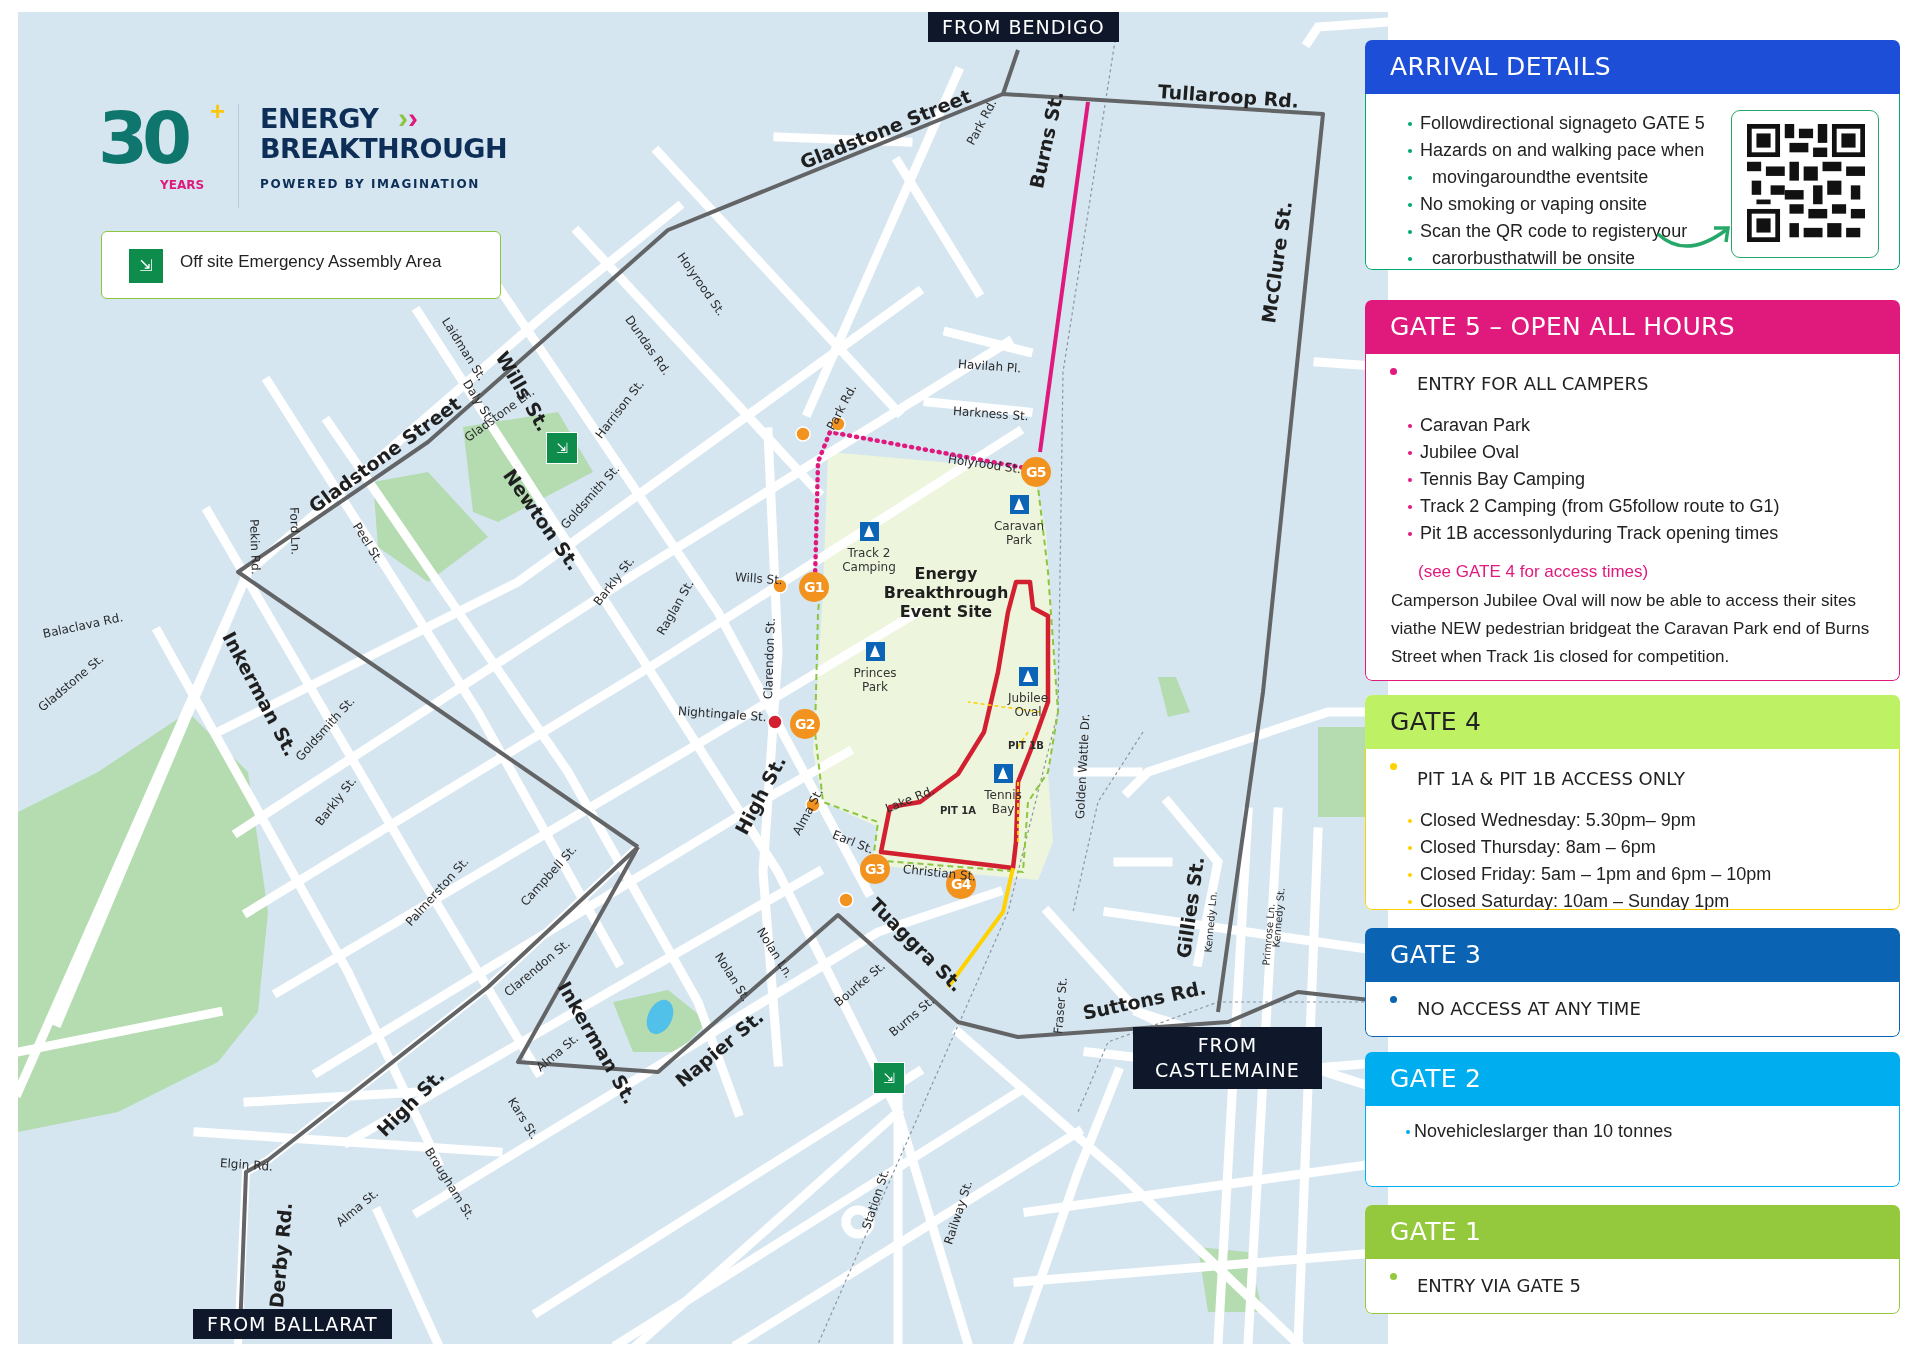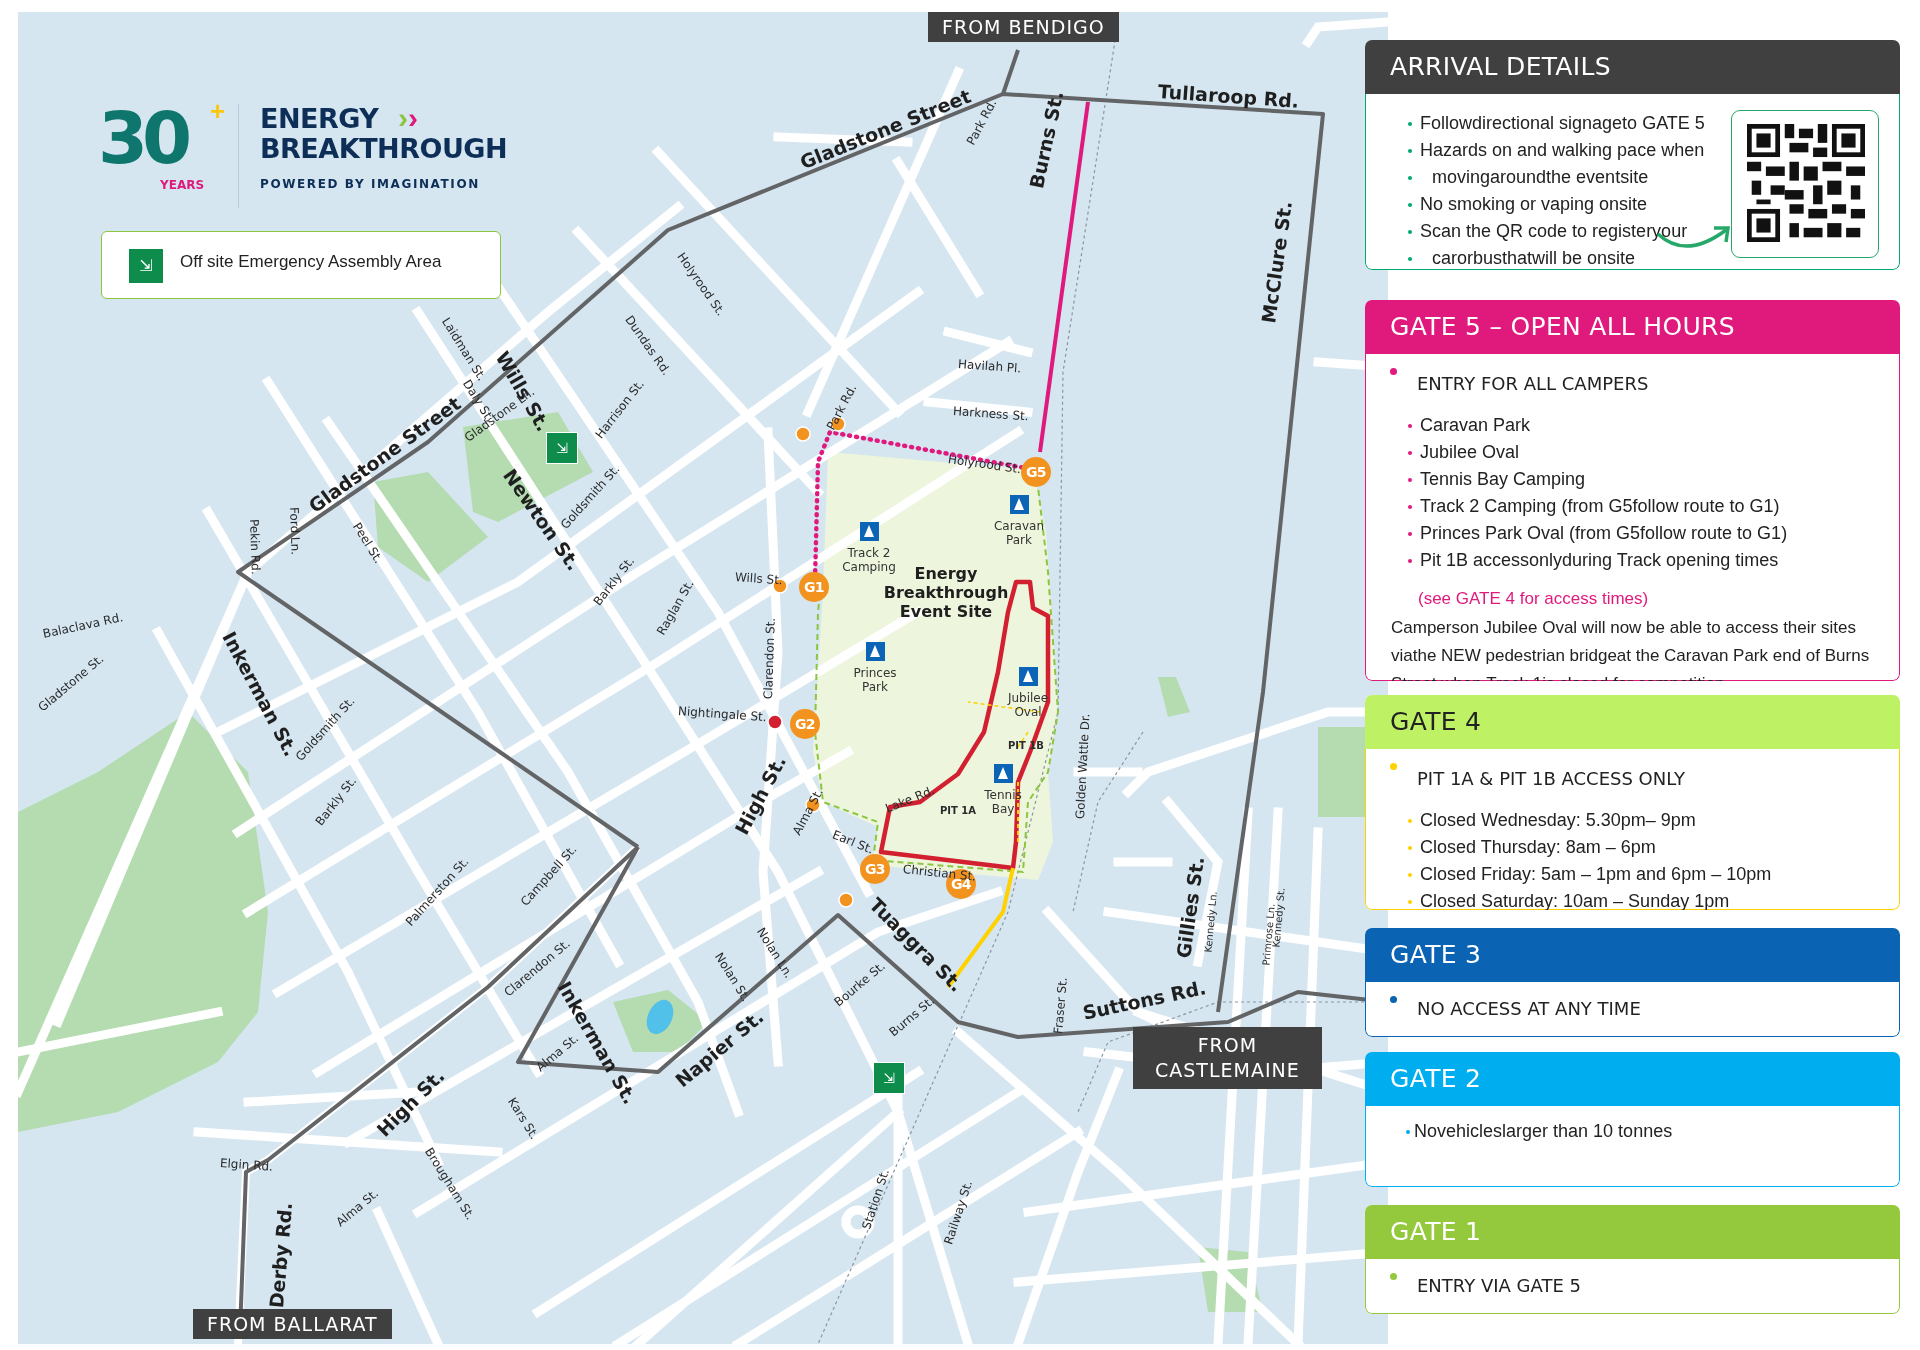--- a/index.html
+++ b/index.html
@@ -3,21 +3,21 @@
 <meta charset="utf-8">
 <style>
   html,body{margin:0;padding:0;}
   body{width:1920px;height:1350px;background:#ffffff;position:relative;overflow:hidden;font-family:"Liberation Sans",sans-serif;}
   .map{position:absolute;left:18px;top:12px;width:1370px;height:1332px;background:#d5e6f1;overflow:hidden;}
   .map svg.base{position:absolute;left:0;top:0;}
   .lbl{position:absolute;font-family:"DejaVu Sans",sans-serif;color:#2b2b2b;white-space:nowrap;transform-origin:left center;}
   .lbl.small{font-size:12px;}
   .lbl.tiny{font-size:10px;}
   .lbl.major{font-size:19px;font-weight:bold;color:#1f1f1f;}
-  .from{position:absolute;background:#404040;color:#fff;font-family:"DejaVu Sans",sans-serif;font-size:19px;letter-spacing:1px;text-align:center;line-height:24px;padding:3px 14px;}
+  .from{position:absolute;background:#0f172a;color:#fff;font-family:"DejaVu Sans",sans-serif;font-size:19px;letter-spacing:1px;text-align:center;line-height:24px;padding:3px 14px;}
   .from.two{line-height:25px;padding:6px 22px;}
   .gate-pin{position:absolute;width:30px;height:30px;border-radius:50%;background:#f3931f;color:#fff;font-family:"DejaVu Sans",sans-serif;font-weight:bold;font-size:14px;text-align:center;line-height:30px;letter-spacing:-0.5px;}
   .camp{position:absolute;text-align:center;font-family:"DejaVu Sans",sans-serif;font-size:12px;color:#333;line-height:14px;}
   .camp .ico{display:inline-block;width:19px;height:19px;background:#0b64b5;position:relative;margin-bottom:2px;}
   .camp .ico:after{content:"";position:absolute;left:4px;top:3px;border-left:5.5px solid transparent;border-right:5.5px solid transparent;border-bottom:12px solid #fff;}
   .site-title{position:absolute;font-family:"DejaVu Sans",sans-serif;font-weight:bold;font-size:16px;color:#1f1f1f;text-align:center;line-height:19px;}
   .assembly{position:absolute;width:30px;height:30px;background:#0d8c4c;border:1px solid #fff;color:#fff;font-size:14px;text-align:center;line-height:30px;}
   .logo{position:absolute;left:80px;top:86px;width:420px;height:110px;}
   .logo .num{position:absolute;left:0;top:0;font-family:"DejaVu Sans",sans-serif;font-weight:bold;font-size:72px;line-height:80px;letter-spacing:-6px;}
   .logo .num .t{color:#0f766e;}
@@ -285,21 +285,21 @@
   <span class="lbl small" style="left:848px;top:1210px;transform:rotate(-72deg);">Station St.</span>
   <span class="lbl small" style="left:930px;top:1225px;transform:rotate(-72deg);">Railway St.</span>
   <span class="lbl small" style="left:1040px;top:1015px;transform:rotate(-85deg);">Fraser St.</span>
   <span class="lbl small" style="left:1062px;top:800px;transform:rotate(-87deg);">Golden Wattle Dr.</span>
   <span class="lbl tiny" style="left:1190px;top:935px;transform:rotate(-85deg);">Kennedy Ln.</span>
   <span class="lbl tiny" style="left:1258px;top:930px;transform:rotate(-85deg);">Kennedy St.</span>
   <span class="lbl tiny" style="left:1248px;top:948px;transform:rotate(-85deg);">Primrose Ln.</span>
 </div>
 
 <div class="panel" style="top:40px;">
-  <div class="hd" style="background:#404040;">ARRIVAL DETAILS</div>
+  <div class="hd" style="background:#1d4ed8;">ARRIVAL DETAILS</div>
   <div class="bd" style="border-color:#00a96b;height:175px;--c:#00a96b;">
     <ul style="padding-top:16px;">
       <li class="sub">Followdirectional signageto  GATE 5</li>
       <li class="sub">Hazards on and walking pace  when</li>
       <li class="sub" style="padding-left:24px;">movingaroundthe eventsite</li>
       <li class="sub">No smoking or vaping onsite</li>
       <li class="sub">Scan the QR code  to registeryour</li>
       <li class="sub" style="padding-left:24px;">carorbusthatwill be onsite</li>
     </ul>
     <svg class="arrow" width="80" height="40">
@@ -353,21 +353,20 @@
 
 <div class="panel" style="top:300px;">
   <div class="hd" style="background:#e0197d;">GATE 5 – OPEN ALL HOURS</div>
   <div class="bd" style="border-color:#e0197d;height:326px;--c:#e0197d;">
     <div class="main-item" style="padding-top:14px;line-height:32px;">ENTRY FOR ALL CAMPERS</div>
     <ul>
       <li class="sub">Caravan Park</li>
       <li class="sub">Jubilee Oval</li>
       <li class="sub">Tennis Bay Camping</li>
       <li class="sub">Track 2 Camping  (from G5follow route to G1)</li>
-      <li class="sub">Princes Park Oval  (from G5follow route to G1)</li>
       <li class="sub">Pit 1B  accessonlyduring Track opening times</li>
     </ul>
     <div class="note">(see GATE 4 for access times)</div>
     <div class="para">Camperson Jubilee Oval will now be able to access their sites viathe  NEW pedestrian bridgeat the Caravan Park end of Burns Street when Track 1is closed for competition.</div>
   </div>
 </div>
 
 <div class="panel" style="top:695px;">
   <div class="hd" style="background:#bef264;color:#222;">GATE 4</div>
   <div class="bd" style="border-color:#ffd100;height:160px;--c:#ffd100;">

